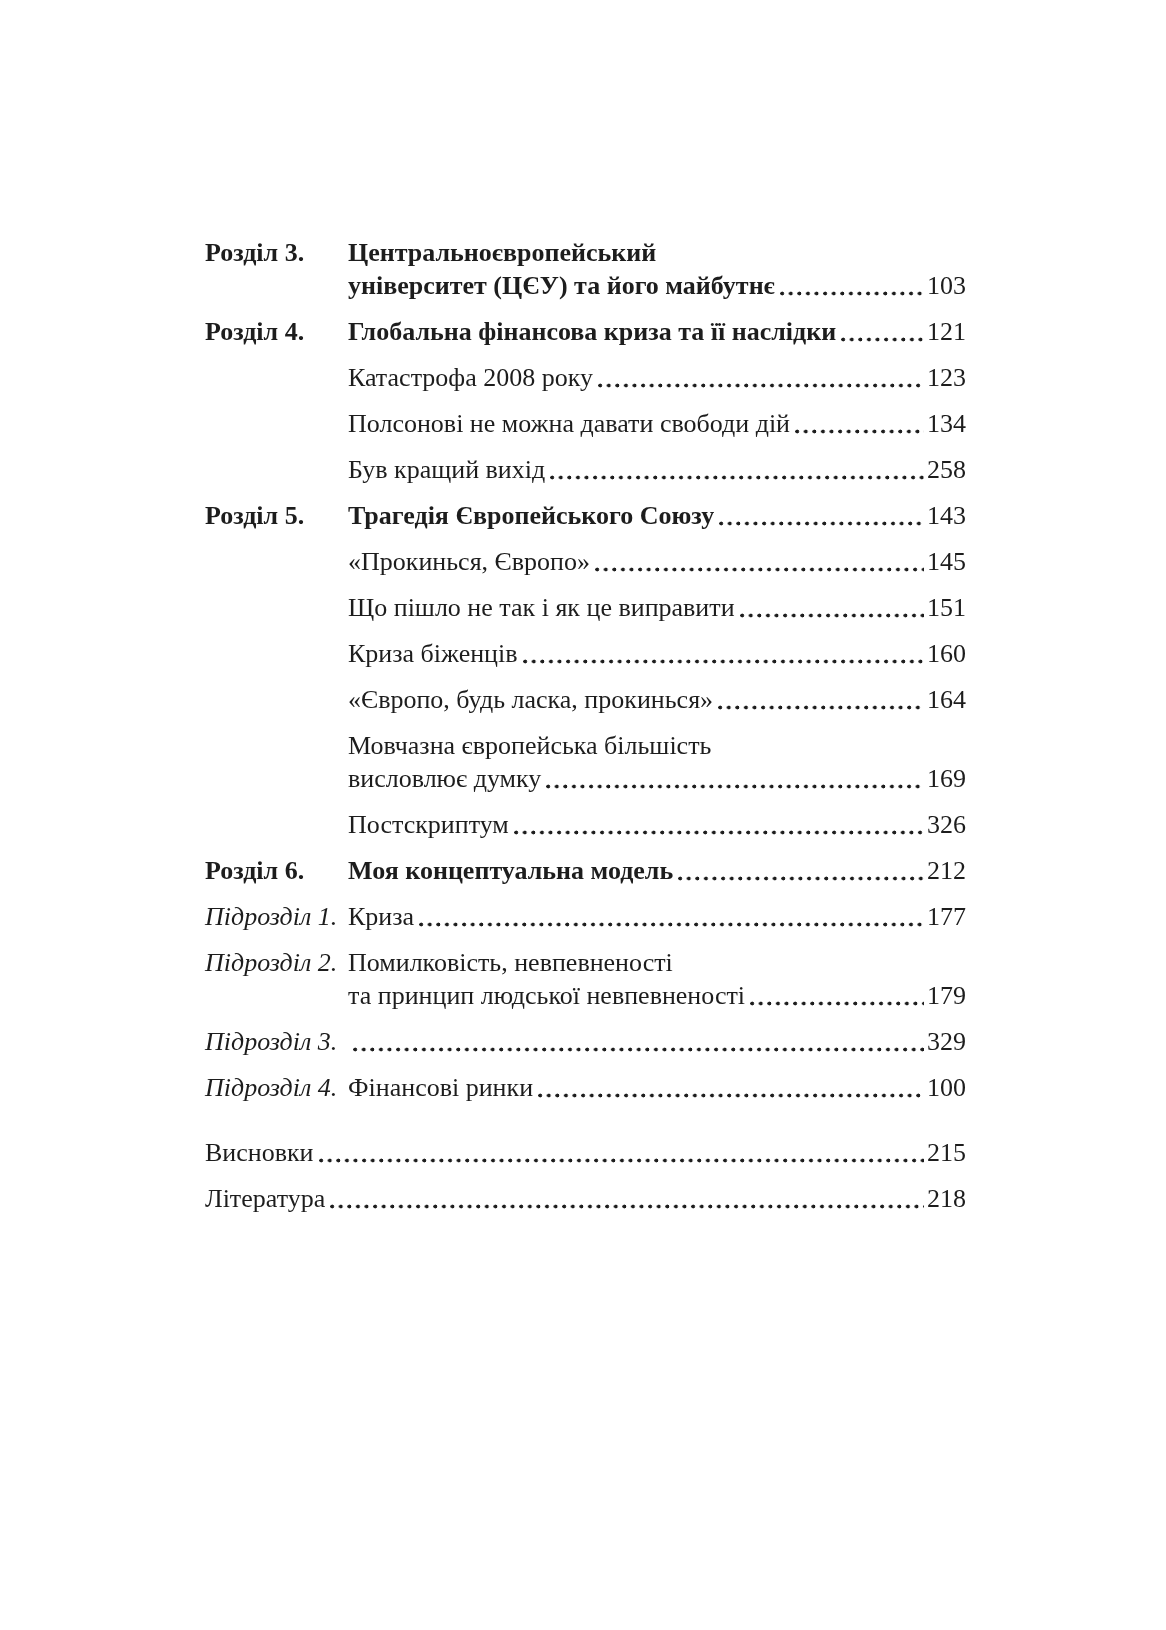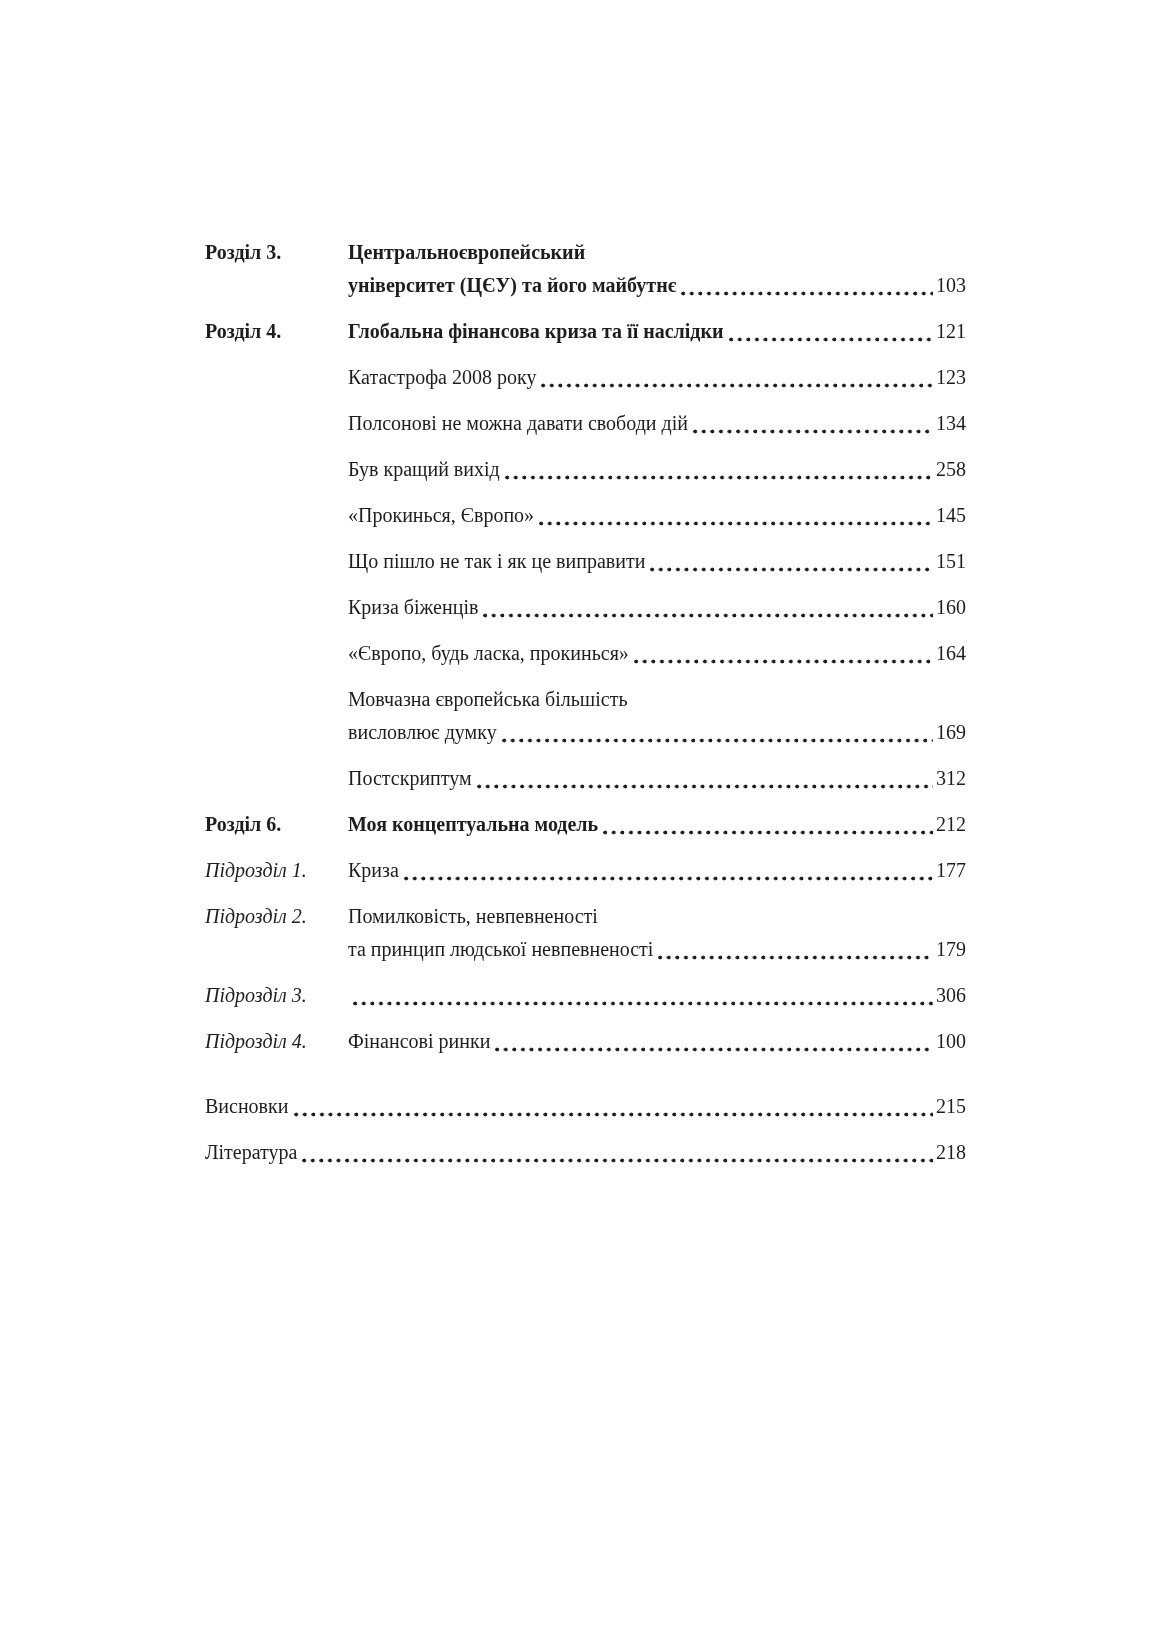--- a/index.html
+++ b/index.html
@@ -13,21 +13,21 @@
     font-family: "Liberation Serif", "DejaVu Serif", serif;
     color: #1d1d1d;
     overflow: hidden;
   }
   .toc {
     padding: 236px 200px 0 205px; 
   }
   .entry {
     display: flex;
     align-items: flex-start;
-    font-size: 20px;
+    font-size: 26px;
     line-height: 33px;
     margin-bottom: 13px;
   }
   .entry .label {
     flex: 0 0 143px;
     width: 143px;
   }
   .entry .body {
     flex: 1 1 auto;
     min-width: 0;
@@ -100,20 +100,30 @@
     <div class="entry section">
       <div class="label"></div>
       <div class="body">
         <div class="final">
           <span class="title">Був кращий вихід</span>
           <span class="leader"></span>
           <span class="pnum">258</span>
         </div>
       </div>
     </div>
+    <div class="entry chapter">
+      <div class="label">Розділ 5.</div>
+      <div class="body">
+        <div class="final">
+          <span class="title">Трагедія Європейського Союзу</span>
+          <span class="leader"></span>
+          <span class="pnum">143</span>
+        </div>
+      </div>
+    </div>
     <div class="entry section">
       <div class="label"></div>
       <div class="body">
         <div class="final">
           <span class="title">«Прокинься, Європо»</span>
           <span class="leader"></span>
           <span class="pnum">145</span>
         </div>
       </div>
     </div>
@@ -157,21 +167,21 @@
           <span class="pnum">169</span>
         </div>
       </div>
     </div>
     <div class="entry section">
       <div class="label"></div>
       <div class="body">
         <div class="final">
           <span class="title">Постскриптум</span>
           <span class="leader"></span>
-          <span class="pnum">312</span>
+          <span class="pnum">326</span>
         </div>
       </div>
     </div>
     <div class="entry chapter">
       <div class="label">Розділ 6.</div>
       <div class="body">
         <div class="final">
           <span class="title">Моя концептуальна модель</span>
           <span class="leader"></span>
           <span class="pnum">212</span>
@@ -197,21 +207,21 @@
           <span class="leader"></span>
           <span class="pnum">179</span>
         </div>
       </div>
     </div>
     <div class="entry subchapter">
       <div class="label">Підрозділ 3.</div>
       <div class="body">
         <div class="final">
           <span class="leader"></span>
-          <span class="pnum">306</span>
+          <span class="pnum">329</span>
         </div>
       </div>
     </div>
     <div class="entry subchapter">
       <div class="label">Підрозділ 4.</div>
       <div class="body">
         <div class="final">
           <span class="title">Фінансові ринки</span>
           <span class="leader"></span>
           <span class="pnum">100</span>

